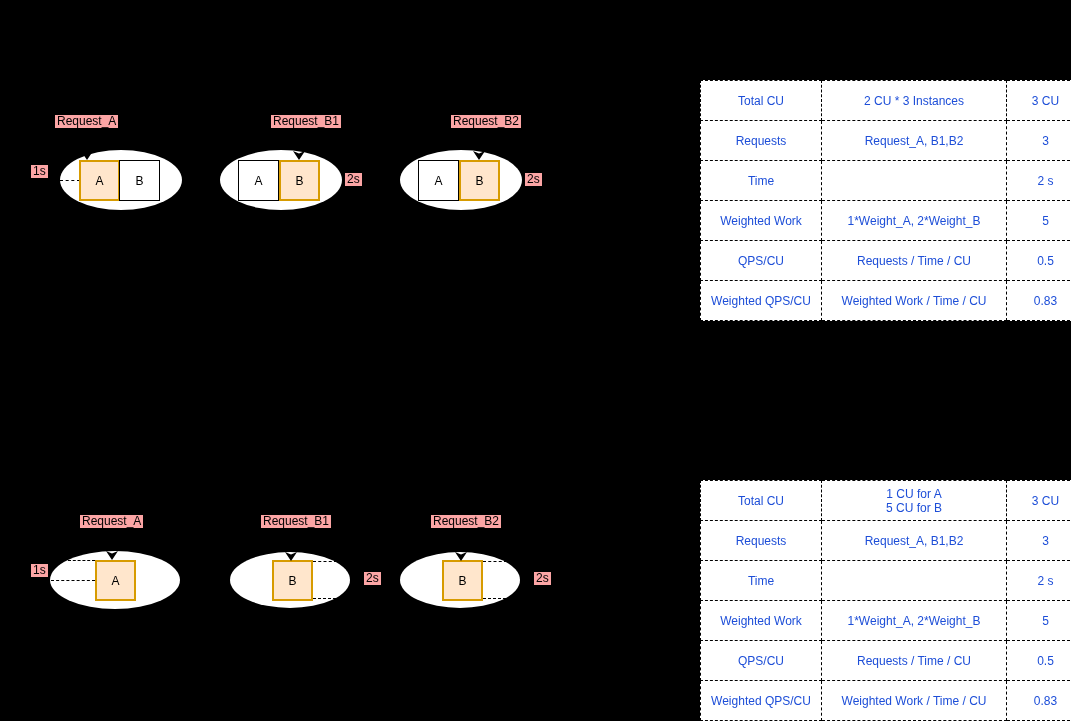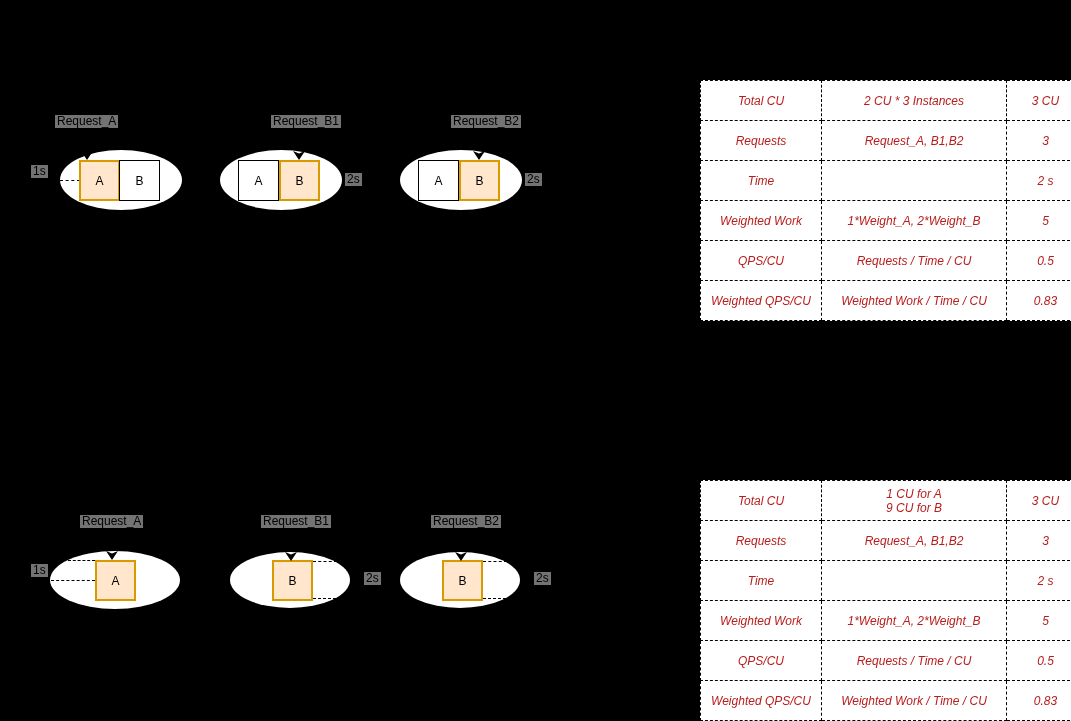--- a/index.html
+++ b/index.html
@@ -9,33 +9,33 @@
   }
   .canvas{position:absolute;left:0;top:0;width:1071px;height:721px;}
   .ellipse{position:absolute;background:#fff;border-radius:50%;}
   .wbox{
     position:absolute;width:41px;height:41px;box-sizing:border-box;
     display:flex;align-items:center;justify-content:center;
     font-size:12px;background:#fff;border:1.5px solid #000;
   }
   .obox{background:#FFE6CC;border:2px solid #D79B00;}
   .chip{
-    position:absolute;background:#737373;color:#000;font-size:12px;line-height:13px;
+    position:absolute;background:#fca5a5;color:#000;font-size:12px;line-height:13px;
     padding:0 2px;white-space:nowrap;
   }
   .dash{position:absolute;height:0;border-top:1px dashed #000;}
   .arrow{position:absolute;width:12px;height:9px;}
   .arrow svg{display:block;}
   .dtable{
     position:absolute;border-collapse:collapse;background:#fff;table-layout:fixed;width:384px;
   }
   .dtable tr{height:40px;}
   .dtable td{
     border:1px dashed #000;text-align:center;vertical-align:middle;
-    font-size:12px;color:#b91c1c;padding:0 4px;overflow:hidden;font-style:italic;
+    font-size:12px;color:#1d4ed8;padding:0 4px;overflow:hidden;
   }
   .dtable .formula{white-space:pre-line;}
   .col-metric{width:121px;}
   .col-formula{width:185px;}
   .col-value{width:78px;}
 </style>
 </head>
 <body>
 
 <div class="canvas">
@@ -171,21 +171,21 @@
   <table class="dtable" style="left:700px;top:480px;">
     <colgroup>
         <col class="col-metric">
         <col class="col-formula">
         <col class="col-value">
       </colgroup>
     <tbody>
       <tr>
         <td>Total CU</td>
         <td class="formula">1 CU for A
-9 CU for B</td>
+5 CU for B</td>
         <td>3 CU</td>
       </tr>
       <tr>
         <td>Requests</td>
         <td class="formula">Request_A, B1,B2</td>
         <td>3</td>
       </tr>
       <tr>
         <td>Time</td>
         <td class="formula"></td>

